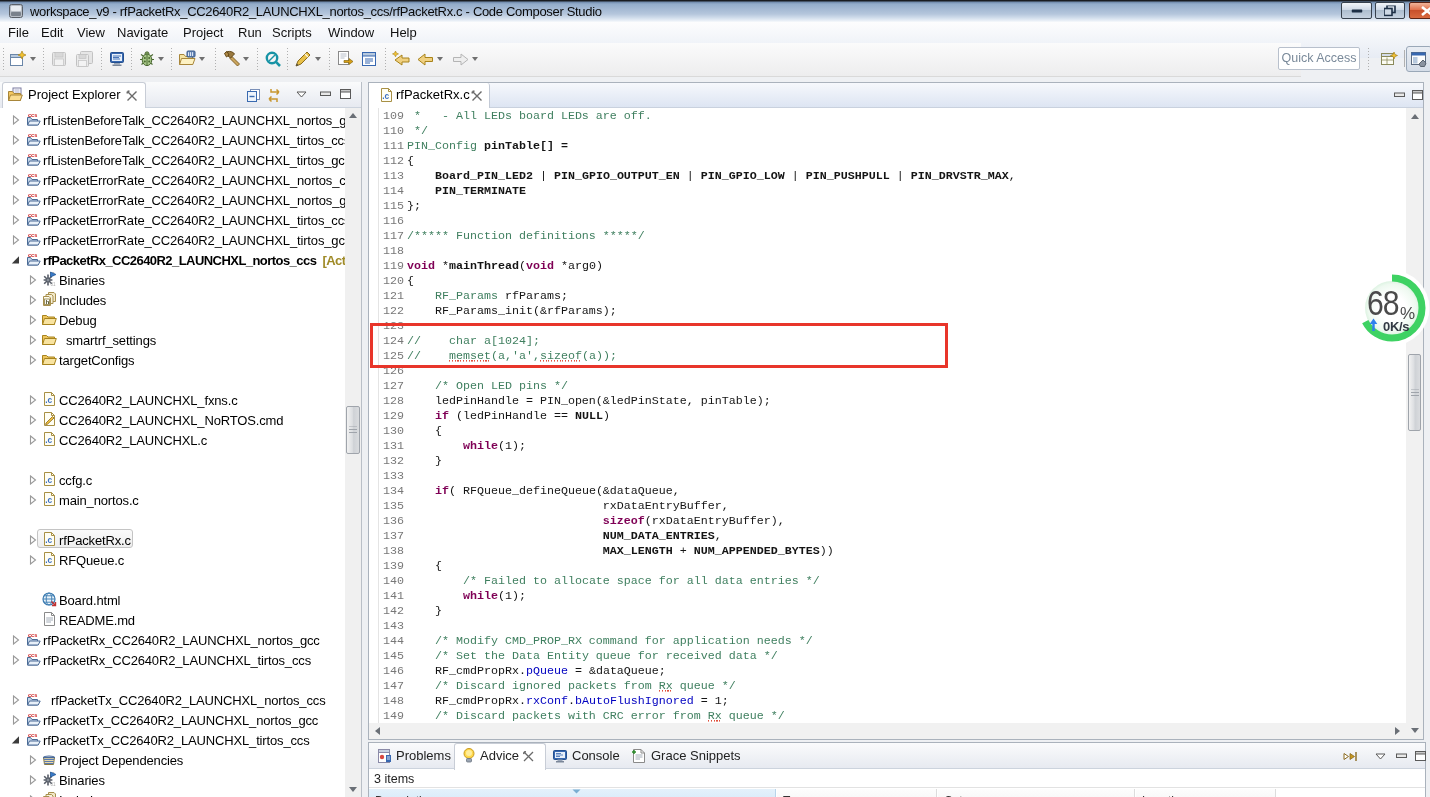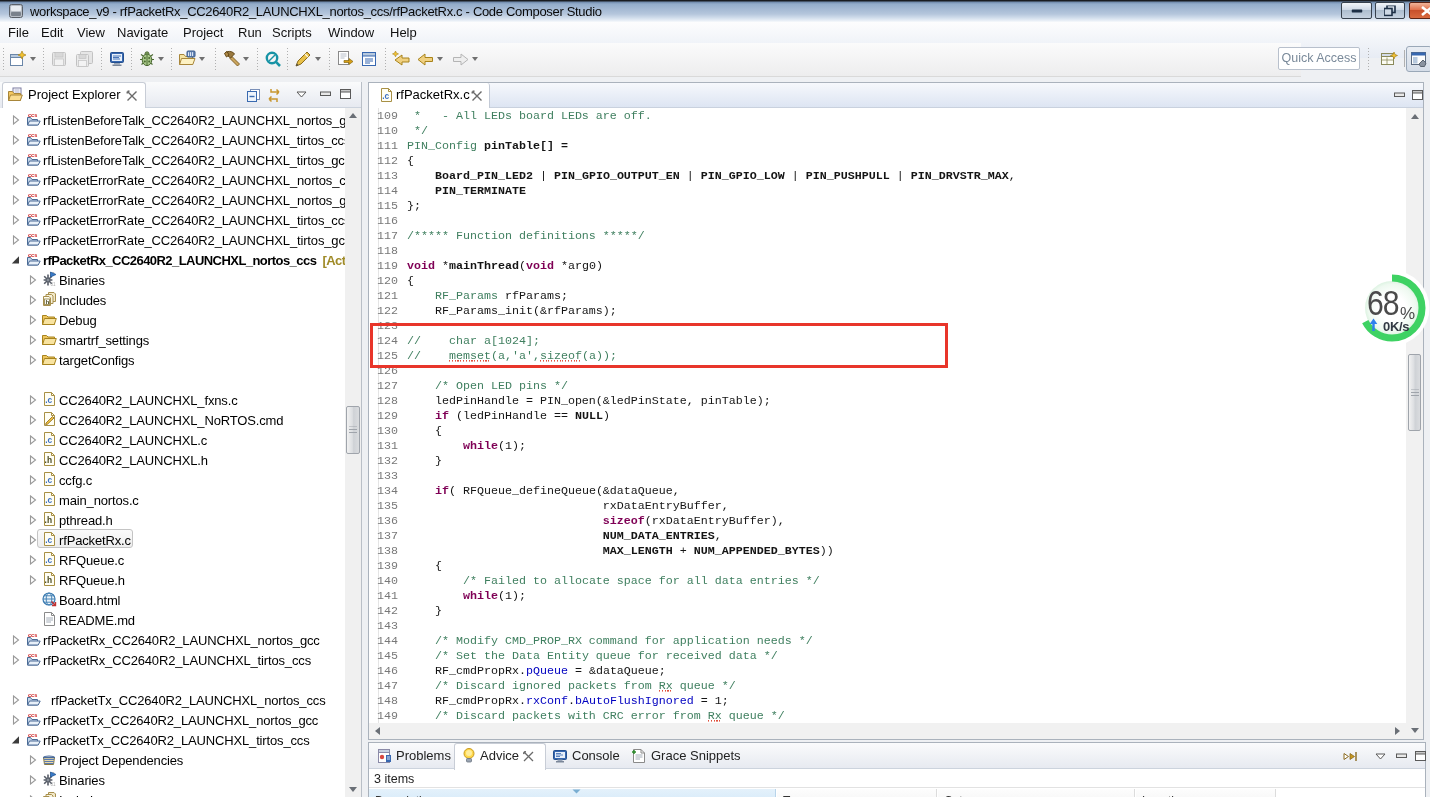--- a/index.html
+++ b/index.html
@@ -34,21 +34,21 @@
 .sbv {position:absolute;background:#f0f0f0}
 .sbthumb {position:absolute;border:1px solid #9fa4ab;border-radius:2px;background:linear-gradient(90deg,#f2f2f2,#dcdee1 45%,#cfd2d6 55%,#dadcdf)}
 .grip {position:absolute;left:50%;top:50%;transform:translate(-50%,-50%);width:8px;height:7px;background-image:repeating-linear-gradient(#9fa4ab 0 1px,transparent 1px 3px)}
 .sbarrow {position:absolute;width:0;height:0}
 
 #ed {left:368px;top:82px;width:1056px;height:658px;background:#fff;border:1px solid #aab2bc}
 #edstrip {position:absolute;left:0;top:0;width:1054px;height:25px;background:linear-gradient(#f6f8fc,#dce4f2)}
 #edtab {position:absolute;left:0;top:0;width:121px;height:25px;background:#fff;border-right:1px solid #c3cad6;border-radius:0 3px 0 0}
 #edcontent {position:absolute;left:0;top:25px;width:1054px;height:615px;background:#fff;overflow:hidden}
 #ruler {position:absolute;left:9px;top:0;width:1px;height:615px;background:#e4e4e4}
-#nums {position:absolute;left:2px;top:1px;width:33px;text-align:center;font-family:"Liberation Mono",monospace;font-size:11.67px;line-height:15px;color:#787878;white-space:pre}
+#nums {position:absolute;left:14px;top:1px;width:33px;text-align:left;font-family:"Liberation Mono",monospace;font-size:11.67px;line-height:15px;color:#787878;white-space:pre}
 #codebox {position:absolute;left:38px;top:1px;font-family:"Liberation Mono",monospace;font-size:11.67px;line-height:15px;color:#141414;white-space:pre}
 .ck {color:#7f0055;font-weight:bold}
 .cg {color:#3f7f5f}
 .ct {color:#3f7f5f}
 .cb {font-weight:bold}
 .cf2 {color:#0000c0}
 .sq {background-image:repeating-linear-gradient(90deg,#df4f3b 0 1.1px,transparent 1.1px 2.8px);background-repeat:no-repeat;background-size:100% 1.6px;background-position:0 11.2px}
 
 #edvsb {position:absolute;left:1037px;top:25px;width:17px;height:631px;background:#f1f1f1}
 #edhsb {position:absolute;left:0;top:640px;width:1037px;height:16px;background:#f1f1f1}
@@ -411,21 +411,21 @@
         </svg>
         <span class="tt" style="left:59px">Debug</span>
       </div>
 <div class="trow" style="top:222px">
         <svg class="tw" style="left:29px" width="8" height="10" viewBox="0 0 8 10">
           <polygon points="1.5,1 6.5,5 1.5,9" fill="#fff" stroke="#9a9a9a" stroke-width="1.1"></polygon>
         </svg>
         <svg class="ti" style="left:41px" width="17" height="17" viewBox="0 0 17 17">
           <use href="#i-fold"></use>
         </svg>
-        <span class="tt" style="left:59px">smartrf_settings</span>
+        <span class="tt" style="left:66px">smartrf_settings</span>
       </div>
 <div class="trow" style="top:242px">
         <svg class="tw" style="left:29px" width="8" height="10" viewBox="0 0 8 10">
           <polygon points="1.5,1 6.5,5 1.5,9" fill="#fff" stroke="#9a9a9a" stroke-width="1.1"></polygon>
         </svg>
         <svg class="ti" style="left:41px" width="17" height="17" viewBox="0 0 17 17">
           <use href="#i-fold"></use>
         </svg>
         <span class="tt" style="left:59px">targetConfigs</span>
       </div>
@@ -449,83 +449,56 @@
       </div>
 <div class="trow" style="top:322px">
         <svg class="tw" style="left:29px" width="8" height="10" viewBox="0 0 8 10">
           <polygon points="1.5,1 6.5,5 1.5,9" fill="#fff" stroke="#9a9a9a" stroke-width="1.1"></polygon>
         </svg>
         <svg class="ti" style="left:41px" width="17" height="17" viewBox="0 0 17 17">
           <use href="#i-cf"></use>
         </svg>
         <span class="tt" style="left:59px">CC2640R2_LAUNCHXL.c</span>
       </div>
-<div class="trow" style="top:342px">
-        <svg class="tw" style="left:29px" width="8" height="10" viewBox="0 0 8 10">
-          <polygon points="1.5,1 6.5,5 1.5,9" fill="#fff" stroke="#9a9a9a" stroke-width="1.1"></polygon>
-        </svg>
-        <svg class="ti" style="left:41px" width="17" height="17" viewBox="0 0 17 17">
-          <use href="#i-h"></use>
-        </svg>
-        <span class="tt" style="left:59px">CC2640R2_LAUNCHXL.h</span>
-      </div>
 <div class="trow" style="top:362px">
         <svg class="tw" style="left:29px" width="8" height="10" viewBox="0 0 8 10">
           <polygon points="1.5,1 6.5,5 1.5,9" fill="#fff" stroke="#9a9a9a" stroke-width="1.1"></polygon>
         </svg>
         <svg class="ti" style="left:41px" width="17" height="17" viewBox="0 0 17 17">
           <use href="#i-cf"></use>
         </svg>
         <span class="tt" style="left:59px">ccfg.c</span>
       </div>
 <div class="trow" style="top:382px">
         <svg class="tw" style="left:29px" width="8" height="10" viewBox="0 0 8 10">
           <polygon points="1.5,1 6.5,5 1.5,9" fill="#fff" stroke="#9a9a9a" stroke-width="1.1"></polygon>
         </svg>
         <svg class="ti" style="left:41px" width="17" height="17" viewBox="0 0 17 17">
           <use href="#i-cf"></use>
         </svg>
         <span class="tt" style="left:59px">main_nortos.c</span>
-      </div>
-<div class="trow" style="top:402px">
-        <svg class="tw" style="left:29px" width="8" height="10" viewBox="0 0 8 10">
-          <polygon points="1.5,1 6.5,5 1.5,9" fill="#fff" stroke="#9a9a9a" stroke-width="1.1"></polygon>
-        </svg>
-        <svg class="ti" style="left:41px" width="17" height="17" viewBox="0 0 17 17">
-          <use href="#i-h"></use>
-        </svg>
-        <span class="tt" style="left:59px">pthread.h</span>
       </div>
 <div class="trow" style="top:422px">
         <span class="tsel" style="left:37px;width:96px"></span>
         <svg class="tw" style="left:29px" width="8" height="10" viewBox="0 0 8 10">
           <polygon points="1.5,1 6.5,5 1.5,9" fill="#fff" stroke="#9a9a9a" stroke-width="1.1"></polygon>
         </svg>
         <svg class="ti" style="left:41px" width="17" height="17" viewBox="0 0 17 17">
           <use href="#i-cf"></use>
         </svg>
         <span class="tt" style="left:59px">rfPacketRx.c</span>
       </div>
 <div class="trow" style="top:442px">
         <svg class="tw" style="left:29px" width="8" height="10" viewBox="0 0 8 10">
           <polygon points="1.5,1 6.5,5 1.5,9" fill="#fff" stroke="#9a9a9a" stroke-width="1.1"></polygon>
         </svg>
         <svg class="ti" style="left:41px" width="17" height="17" viewBox="0 0 17 17">
           <use href="#i-cf"></use>
         </svg>
         <span class="tt" style="left:59px">RFQueue.c</span>
-      </div>
-<div class="trow" style="top:462px">
-        <svg class="tw" style="left:29px" width="8" height="10" viewBox="0 0 8 10">
-          <polygon points="1.5,1 6.5,5 1.5,9" fill="#fff" stroke="#9a9a9a" stroke-width="1.1"></polygon>
-        </svg>
-        <svg class="ti" style="left:41px" width="17" height="17" viewBox="0 0 17 17">
-          <use href="#i-h"></use>
-        </svg>
-        <span class="tt" style="left:59px">RFQueue.h</span>
       </div>
 <div class="trow" style="top:482px">
         <svg class="ti" style="left:41px" width="17" height="17" viewBox="0 0 17 17">
           <use href="#i-glob"></use>
         </svg>
         <span class="tt" style="left:59px">Board.html</span>
       </div>
 <div class="trow" style="top:502px">
         <svg class="ti" style="left:41px" width="17" height="17" viewBox="0 0 17 17">
           <use href="#i-md"></use>

